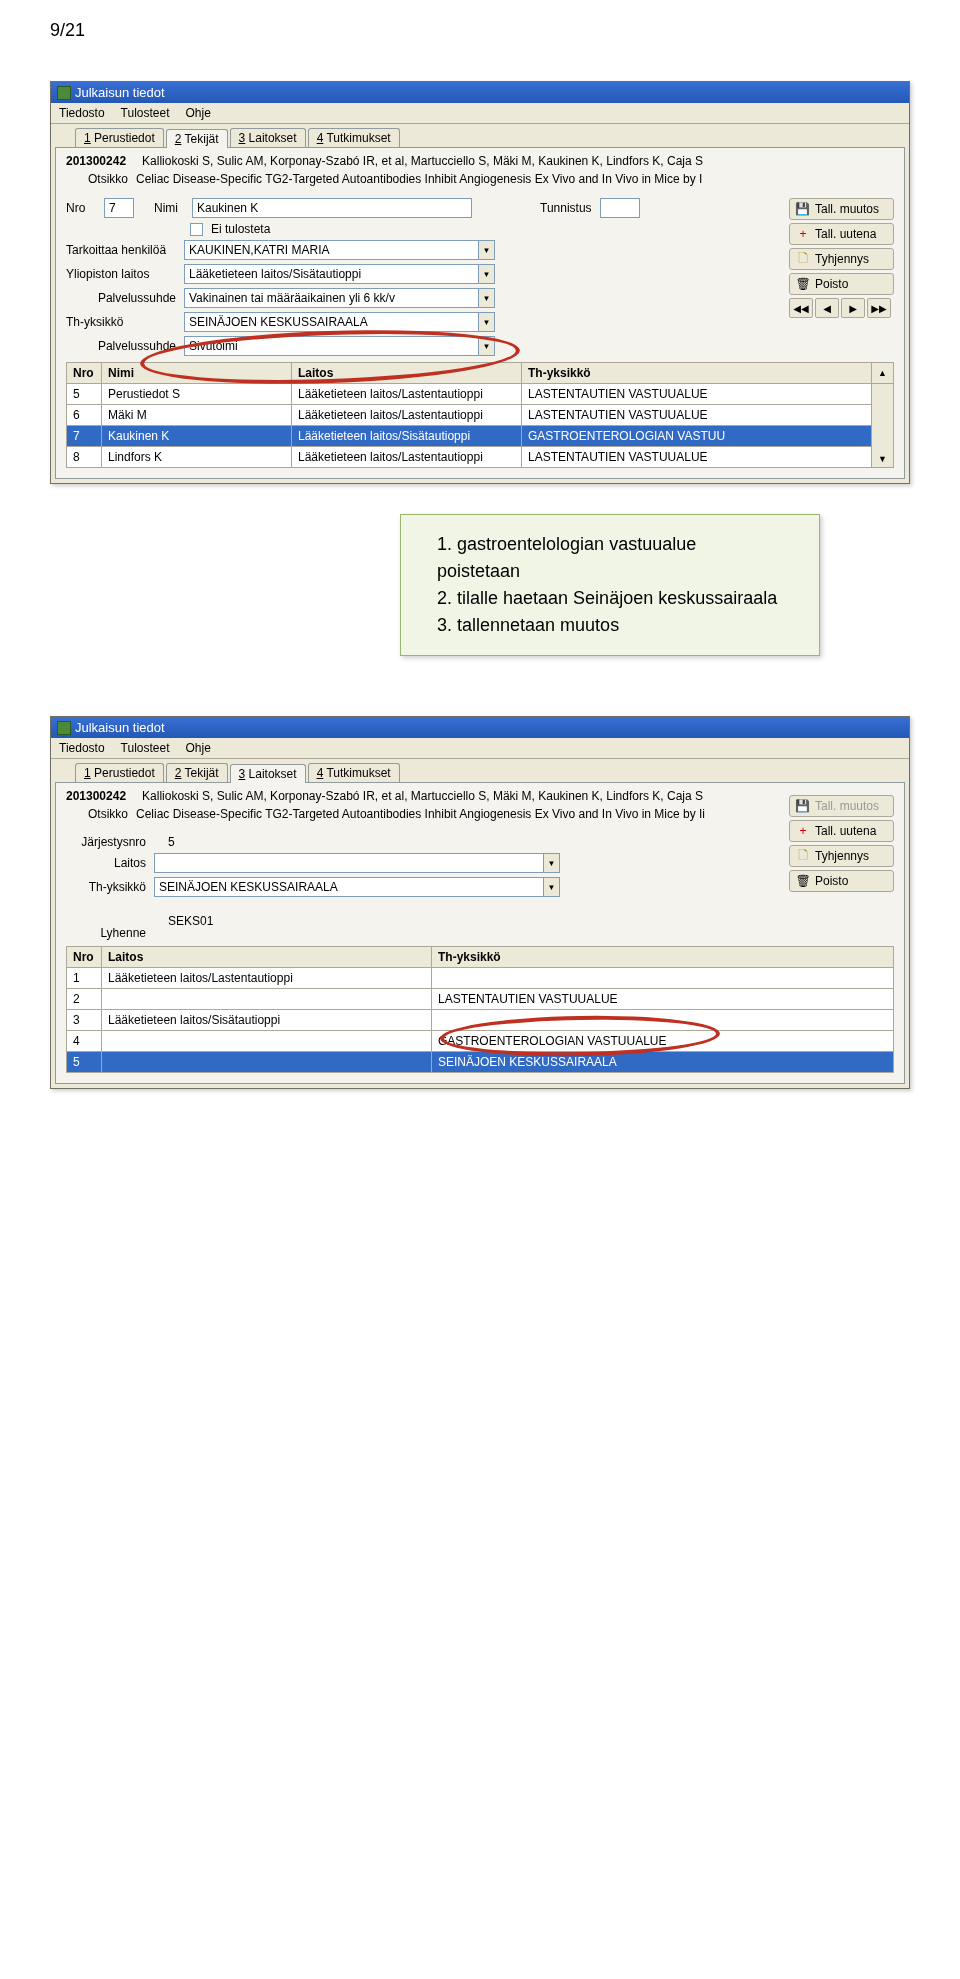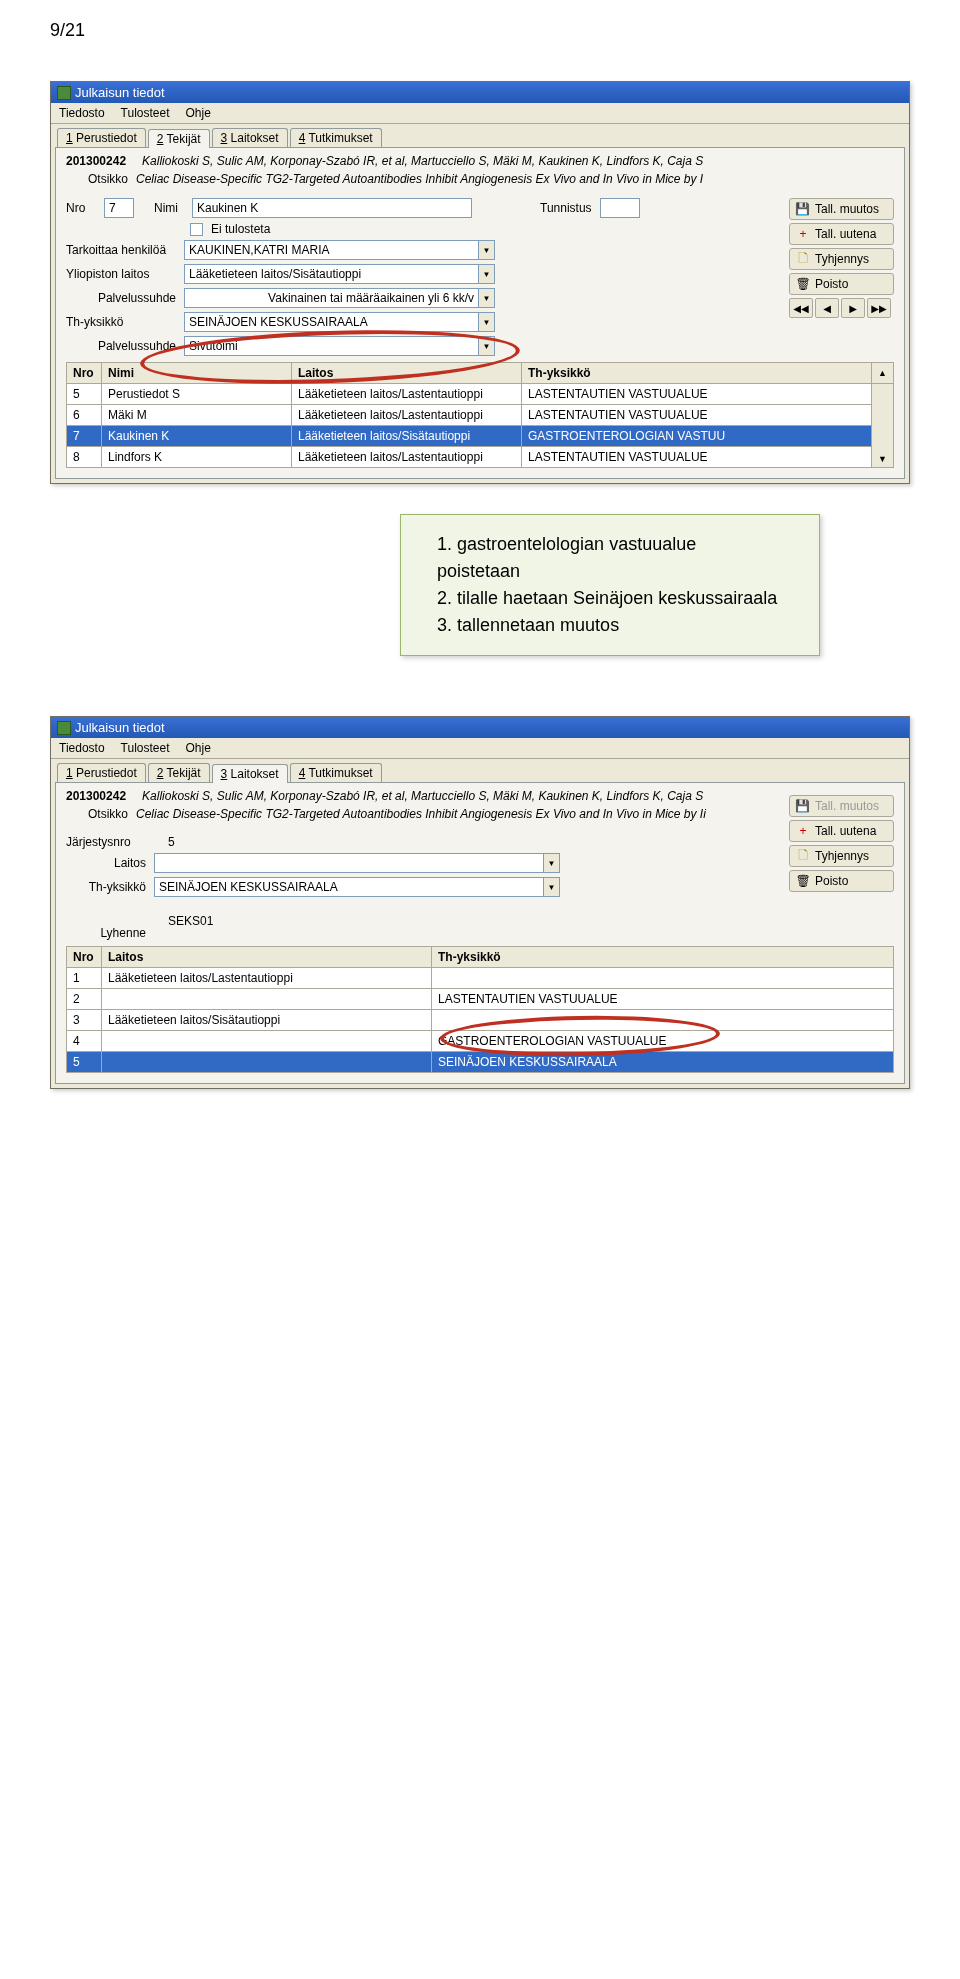--- a/index.html
+++ b/index.html
@@ -36,21 +36,21 @@
   .menubar {
     display: flex;
     gap: 16px;
     padding: 3px 8px;
     background: #ece9d8;
     border-bottom: 1px solid #aca899;
   }
   .menubar span { }
   .tabs {
     display: flex;
-    padding: 4px 6px 0 6px;
+    padding: 4px 6px 0 24px;
     gap: 2px;
   }
   .tab {
     background: #ece9d8;
     border: 1px solid #919b9c;
     border-bottom: none;
     padding: 2px 8px;
     font-size: 12px;
     border-radius: 3px 3px 0 0;
   }
@@ -64,21 +64,21 @@
   .panel {
     background: #f4f3ee;
     border: 1px solid #919b9c;
     margin: 0 4px 4px 4px;
     padding: 6px 10px 10px 10px;
     position: relative;
   }
   .row { display: flex; align-items: center; margin-bottom: 4px; gap: 8px; }
   .lbl { font-size: 12px; }
   .id-num { font-weight: bold; margin-right: 8px; }
-  .otsikko-text { font-size: 12px; flex: 1; font-style: italic; }
+  .otsikko-text { font-size: 12px; flex: 1; }
   .field {
     background: #fff;
     border: 1px solid #7f9db9;
     padding: 2px 4px;
     height: 20px;
     font-size: 12px;
   }
   .combo { display: flex; }
   .combo-btn {
     width: 16px; height: 20px;
@@ -228,21 +228,21 @@
     <div class="row">
       <span class="lbl" style="width:110px;">Yliopiston laitos</span>
       <div class="combo">
             <span class="field" style="width:295px;">Lääketieteen laitos/Sisätautioppi</span>
             <span class="combo-btn">▼</span>
           </div>
     </div>
     <div class="row">
       <span class="lbl" style="width:110px;text-align:right;">Palvelussuhde</span>
       <div class="combo">
-            <span class="field" style="width:295px;text-align:right;">Vakinainen tai määräaikainen yli 6 kk/v</span>
+            <span class="field" style="width:295px;">Vakinainen tai määräaikainen yli 6 kk/v</span>
             <span class="combo-btn">▼</span>
           </div>
     </div>
     <div class="row">
       <span class="lbl" style="width:110px;">Th-yksikkö</span>
       <div class="combo">
             <span class="field" style="width:295px;">SEINÄJOEN KESKUSSAIRAALA</span>
             <span class="combo-btn">▼</span>
           </div>
     </div>
@@ -349,21 +349,21 @@
       <span class="otsikko-text">Kalliokoski S, Sulic AM, Korponay-Szabó IR, et al, Martucciello S, Mäki M, Kaukinen K, Lindfors K, Caja S</span>
     </div>
     <div class="row">
       <span class="lbl" style="width:62px;text-align:right;">Otsikko</span>
       <span class="otsikko-text">Celiac Disease-Specific TG2-Targeted Autoantibodies Inhibit Angiogenesis Ex Vivo and In Vivo in Mice by Ii</span>
     </div>
 
     <div style="height:10px;"></div>
 
     <div class="row">
-      <span class="lbl" style="width:80px;">Järjestysnro</span>
+      <span class="lbl" style="width:80px;text-align:right;">Järjestysnro</span>
       <span style="width:6px;"></span>
       <span>5</span>
     </div>
     <div class="row">
       <span class="lbl" style="width:80px;text-align:right;">Laitos</span>
       <div class="combo">
             <span class="field" style="width:390px;"></span>
             <span class="combo-btn">▼</span>
           </div>
     </div>

